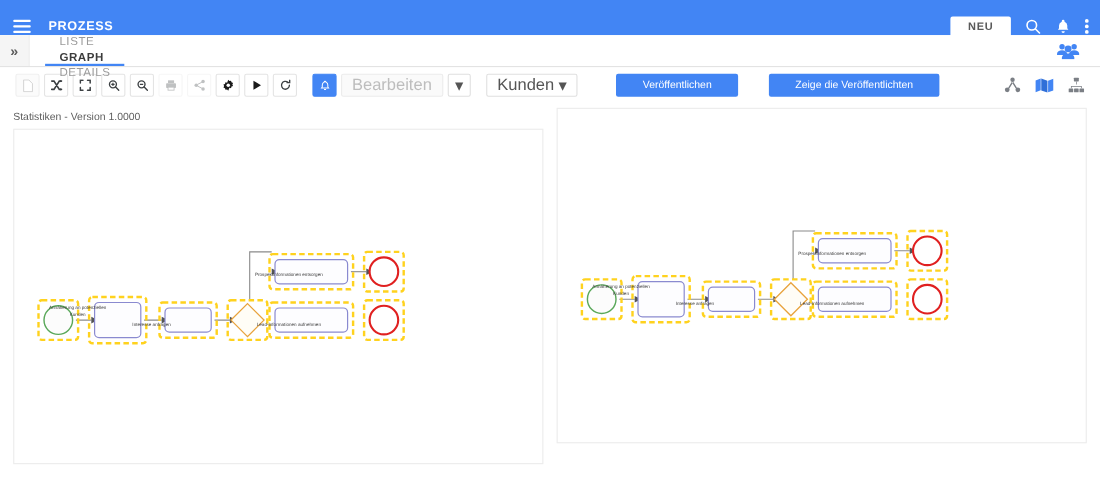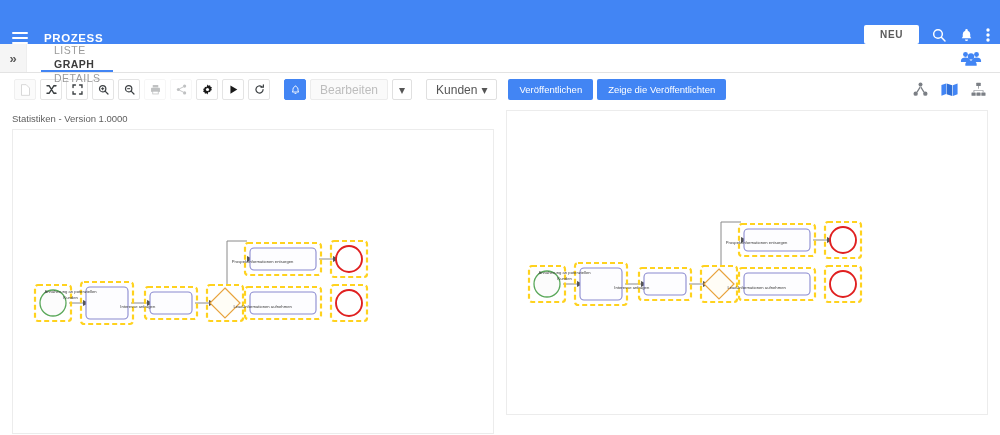--- a/index.html
+++ b/index.html
@@ -5,24 +5,24 @@
   * { box-sizing: border-box; margin: 0; padding: 0; }
   html, body {
     width: 1000px; height: 435px;
     background: #ffffff;
     font-family: "Liberation Sans", sans-serif;
     overflow: hidden;
   }
 
   
   .appbar {
-    height: 44px;
+    height: 32px;
     background: #4285f4;
     display: flex;
-    align-items: flex-end;
+    align-items: center;
     padding: 16px 10px 0 12px;
     position: relative;
   }
   .hamburger { width: 16px; height: 12px; display: flex; flex-direction: column;
     justify-content: space-between; cursor: pointer; margin-right: 16px; }
   .hamburger span { display: block; height: 2px; background: #fff; border-radius: 1px; }
   .app-title {
     color: #ffffff; font-size: 11.5px; font-weight: bold; letter-spacing: 0.6px;
   }
   .appbar-right { margin-left: auto; display: flex; align-items: center; gap: 12px; }
@@ -63,29 +63,29 @@
     width: 22px; height: 21px; border-radius: 2px; background: #ffffff;
     border: 1px solid #e4e4e4; display: flex; align-items: center;
     justify-content: center; cursor: pointer;
   }
   .tbtn.flat { border-color: #efefef; background: #fbfbfb; }
   .tbtn.disabled { opacity: .32; cursor: default; }
   .tbtn.primary { background: #4285f4; border-color: #4285f4; }
   .sep { width: 6px; }
   .txtbtn {
     height: 21px; border: 1px solid #e0e0e0; background: #fff; border-radius: 2px;
-    font-size: 12px; color: #555; padding: 0 9px; display: flex; align-items: center;
+    font-size: 15px; color: #555; padding: 0 9px; display: flex; align-items: center;
     cursor: pointer; font-family: "Liberation Sans", sans-serif; white-space: nowrap;
   }
   .txtbtn.muted { color: #bdbdbd; border-color: #ececec; background:#fafafa; cursor: default; }
   .txtbtn.caret { padding: 0 6px; }
   .bluebtn {
     height: 21px; border: none; background: #4285f4; color: #fff; border-radius: 2px;
-    font-size: 9.5px; padding: 0 11px; display: flex; align-items: center;
-    cursor: pointer; font-family: "Liberation Sans", sans-serif; white-space: nowrap;
+    font-size: 9.5px; padding: 0 24px; display: flex; align-items: center;
+    cursor: pointer; font-family: "Liberation Sans", sans-serif; white-space: nowrap; margin-left: 24px;
   }
   .toolbar-right { margin-left: auto; display: flex; align-items: center; gap: 13px; }
 
   
   .stage { display: flex; gap: 12px; padding: 4px 12px 0 12px; }
   .panel { flex: 1 1 0; }
   .panel-title {
     text-align: left; font-size: 9.5px; font-weight: normal; color: #5e5e5e;
     padding: 3px 0 5px 0;
   }

